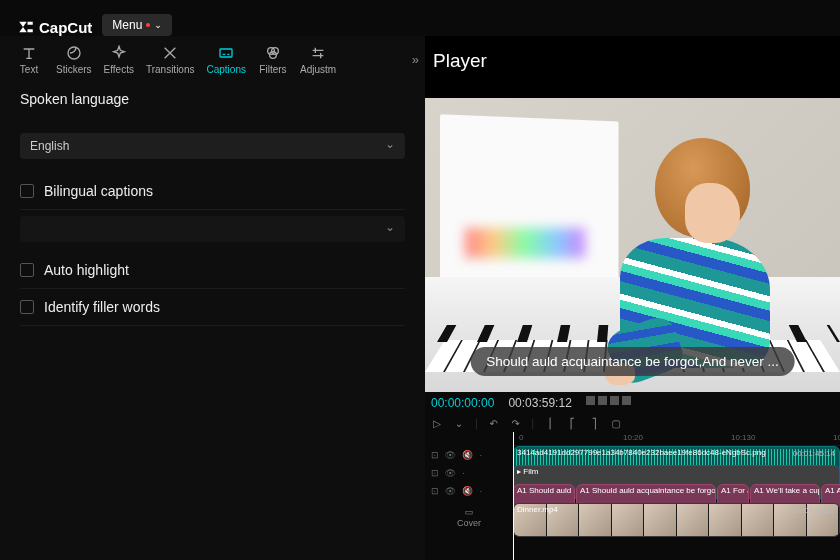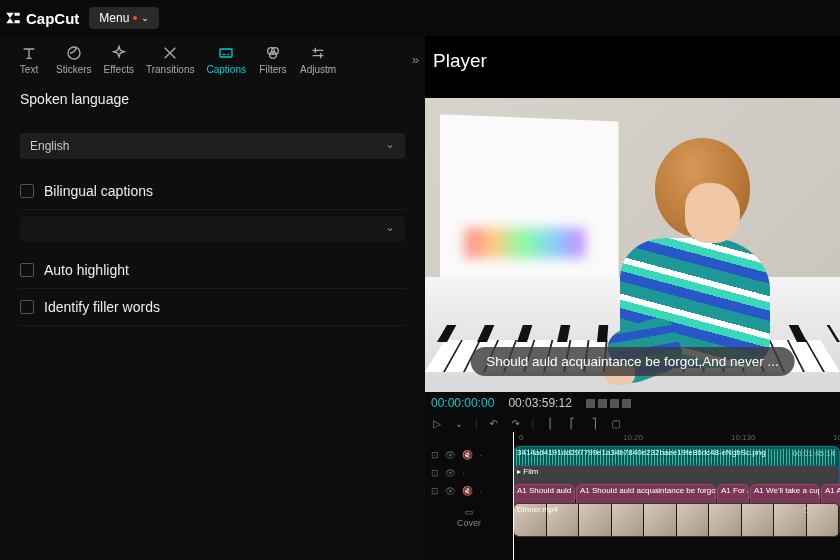--- a/index.html
+++ b/index.html
@@ -1,18 +1,18 @@
 <!DOCTYPE html>
 <html><head>
 <meta charset="utf-8">
 <style>
 *{margin:0;padding:0;box-sizing:border-box;font-family:-apple-system,BlinkMacSystemFont,"Segoe UI",Arial,sans-serif}
 body{background:#000;color:#fff;width:840px;height:560px;overflow:hidden}
 .app{display:flex;flex-direction:column;height:100%}
-.titlebar{height:36px;background:#0a0a0a;display:flex;align-items:center;padding:0 4px;gap:10px}
+.titlebar{height:36px;background:#0a0a0a;display:flex;align-items:flex-end;padding:0 17px;gap:10px}
 .logo{display:flex;align-items:center;gap:4px;font-weight:600;font-size:15px}
 .logo-icon{width:18px;height:18px}
 .menu-btn{background:#2a2a2a;border:none;color:#fff;padding:4px 10px;border-radius:4px;font-size:12px;display:flex;align-items:center;gap:4px;cursor:pointer}
 .menu-btn .dot{width:4px;height:4px;border-radius:50%;background:#ff4040}
 .chev{font-size:9px}
 .main{display:flex;flex:1;min-height:0}
 .left-col{width:425px;background:#0e0e0e;display:flex;flex-direction:column}
 .tabbar{display:flex;align-items:center;padding:6px 8px 4px;gap:0;position:relative}
 .tab{display:flex;flex-direction:column;align-items:center;gap:2px;padding:2px 6px;color:#aaa;cursor:pointer;font-size:10px;min-width:42px}
 .tab.active{color:#00d0d8}
@@ -42,21 +42,21 @@
 .sheet{position:absolute;left:18px;top:20px;width:180px;height:170px;background:#fafafa;border-radius:2px;transform:perspective(300px) rotateY(8deg)}
 .rainbow{position:absolute;left:40px;top:130px;width:120px;height:30px;background:linear-gradient(90deg,#ff3b3b,#ffb03b,#3bff6e,#3bb0ff,#b03bff);filter:blur(6px);opacity:.6}
 .child{position:absolute;right:30px;top:30px;width:200px;height:260px}
 .child-head{position:absolute;right:60px;top:10px;width:95px;height:100px;background:radial-gradient(ellipse at 40% 30%,#d89858,#b87838 60%,#9c6028);border-radius:50% 50% 48% 48%}
 .child-face{position:absolute;right:70px;top:55px;width:55px;height:60px;background:#f0c8a8;border-radius:40% 50% 45% 40%}
 .child-body{position:absolute;right:40px;top:110px;width:150px;height:130px;background:repeating-linear-gradient(15deg,#1e9896 0,#1e9896 12px,#2858c8 12px,#2858c8 22px,#38d8b8 22px,#38d8b8 30px,#fff 30px,#fff 36px);border-radius:30% 40% 20% 20%}
 .child-arm{position:absolute;right:130px;top:195px;width:70px;height:55px;background:repeating-linear-gradient(10deg,#1e9896 0,#1e9896 10px,#2858c8 10px,#2858c8 18px);border-radius:30%;transform:rotate(-20deg)}
 .child-hand{position:absolute;right:175px;top:235px;width:30px;height:22px;background:#f0c8a8;border-radius:40%}
 .caption-pill{position:absolute;left:50%;transform:translateX(-50%);bottom:16px;background:rgba(60,60,60,.82);color:#fff;padding:7px 16px;border-radius:18px;font-size:13.5px;white-space:nowrap}
 .timeline{flex:1;background:#0a0a0a;display:flex;flex-direction:column;font-size:10px}
-.time-row{display:flex;align-items:center;gap:14px;padding:4px 6px}
+.time-row{display:flex;gap:14px;padding:4px 6px}
 .time-cur{color:#00d0d8;font-size:12px}
 .time-dur{color:#ccc;font-size:12px}
 .time-icons{display:flex;gap:3px}
 .sq{width:9px;height:9px;background:#555}
 .tool-row{display:flex;align-items:center;gap:10px;padding:3px 6px;color:#888}
 .tool-icn{width:12px;height:12px;display:inline-flex;align-items:center;justify-content:center;font-size:10px}
 .tl-body{display:flex;flex:1}
 .tl-left{width:88px;background:#0a0a0a;display:flex;flex-direction:column}
 .trk-ctrl{height:18px;display:flex;align-items:center;gap:6px;padding:0 6px;color:#666;font-size:9px}
 .trk-ctrl.cover{flex-direction:column;height:34px;justify-content:center;gap:1px;color:#888}

